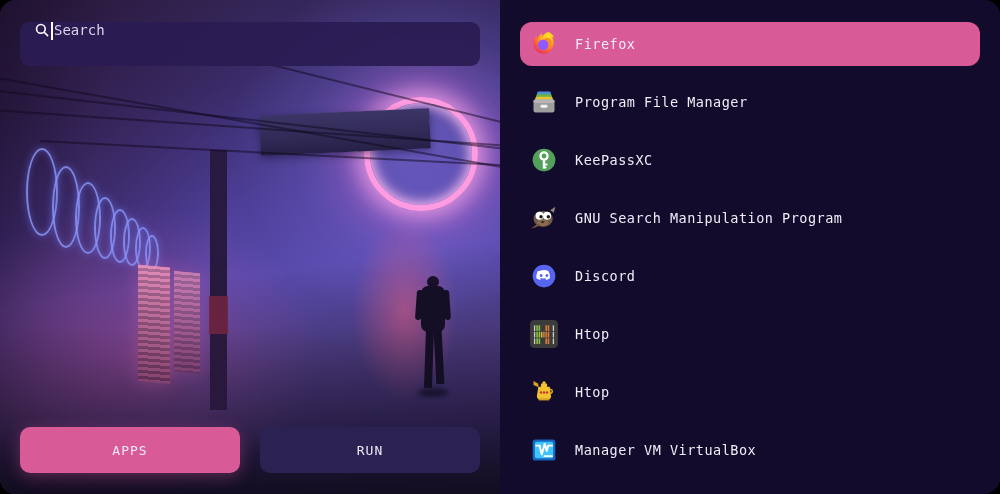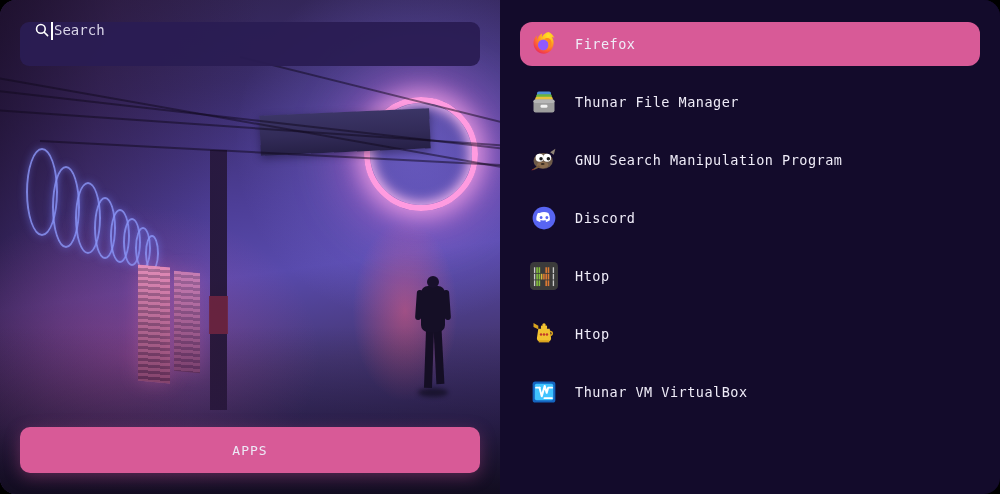--- a/index.html
+++ b/index.html
@@ -125,20 +125,21 @@
             <circle cx="8.6" cy="8.6" r="5.4" fill="none" stroke="#fff" stroke-width="2"></circle>
             <line x1="12.8" y1="12.8" x2="17" y2="17" stroke="#fff" stroke-width="2" stroke-linecap="round"></line>
           </svg>
         </span>
       <span class="caret"></span>
       <input class="search-input" type="text" value="" placeholder="Search" style="">
     </div>
 
     <div class="mode-tabs">
         <button class="mode active">APPS</button>
+        <button class="mode">RUN</button>
       </div>
   </div>
 
   <div class="right">
       <div class="row selected">
         <span class="app-icon">
           <svg viewBox="0 0 32 32">
             <defs>
               <radialGradient id="fxg" cx="70%" cy="18%" r="95%">
                 <stop offset="0" stop-color="#ffe226"></stop>
@@ -158,21 +159,33 @@
         <span class="app-icon">
           <svg viewBox="0 0 32 32">
             <rect x="8" y="4" width="16" height="6" rx="2" fill="#4d8fd6"></rect>
             <rect x="7" y="7" width="18" height="6" rx="2" fill="#69b53f"></rect>
             <rect x="6" y="10" width="20" height="6" rx="2" fill="#e8c23a"></rect>
             <rect x="4" y="13" width="24" height="15" rx="2.5" fill="#9e9e9e"></rect>
             <rect x="4" y="13" width="24" height="4" rx="2" fill="#b5b5b5"></rect>
             <rect x="12" y="19" width="8" height="3.6" rx="1.6" fill="#f2f2f2"></rect>
           </svg>
         </span>
-        <span class="app-label">Thunar File Manager</span>
+        <span class="app-label">Program File Manager</span>
+      </div>
+      <div class="row">
+        <span class="app-icon">
+          <svg viewBox="0 0 32 32">
+            <circle cx="16" cy="16" r="13" fill="#53a05c"></circle>
+            <circle cx="16" cy="11.5" r="4.1" fill="none" stroke="#fff" stroke-width="2.6"></circle>
+            <rect x="14.7" y="15" width="2.6" height="10.6" fill="#fff"></rect>
+            <rect x="14.7" y="20" width="5.2" height="2.2" fill="#fff"></rect>
+            <rect x="14.7" y="23.6" width="4.2" height="2" fill="#fff"></rect>
+          </svg>
+        </span>
+        <span class="app-label">KeePassXC</span>
       </div>
       <div class="row">
         <span class="app-icon">
           <svg viewBox="0 0 32 32">
             <path d="M23 7l6-4-1.8 7z" fill="#8f8376"></path>
             <ellipse cx="15" cy="17" rx="11" ry="9" fill="#6d5a49"></ellipse>
             <circle cx="11" cy="13.5" r="4.6" fill="#fff"></circle>
             <circle cx="19.5" cy="13.5" r="4.6" fill="#fff"></circle>
             <circle cx="12.6" cy="14.5" r="2" fill="#1c1c1c"></circle>
             <circle cx="21" cy="14.5" r="2" fill="#1c1c1c"></circle>
@@ -248,17 +261,17 @@
       <div class="row">
         <span class="app-icon">
           <svg viewBox="0 0 32 32">
             <rect x="3" y="4" width="26" height="24" rx="3" fill="#1565c0"></rect>
             <rect x="5.5" y="6.5" width="21" height="19" rx="2" fill="#40c4ff"></rect>
             <path d="M7 11h4.2" stroke="#fff" stroke-width="2.2" stroke-linecap="round"></path>
             <path d="M10.8 11l2.6 10 3.4-12 2.3 8 1.7-6h4.4" stroke="#fff" stroke-width="2.2" fill="none" stroke-linejoin="round" stroke-linecap="round"></path>
             <path d="M16.5 23h8.5" stroke="#fff" stroke-width="2.2" stroke-linecap="round"></path>
           </svg>
         </span>
-        <span class="app-label">Thunar VM VirtualBox</span>
+        <span class="app-label">Manager VM VirtualBox</span>
       </div>
     </div>
 
 </div>
 
 </body></html>

